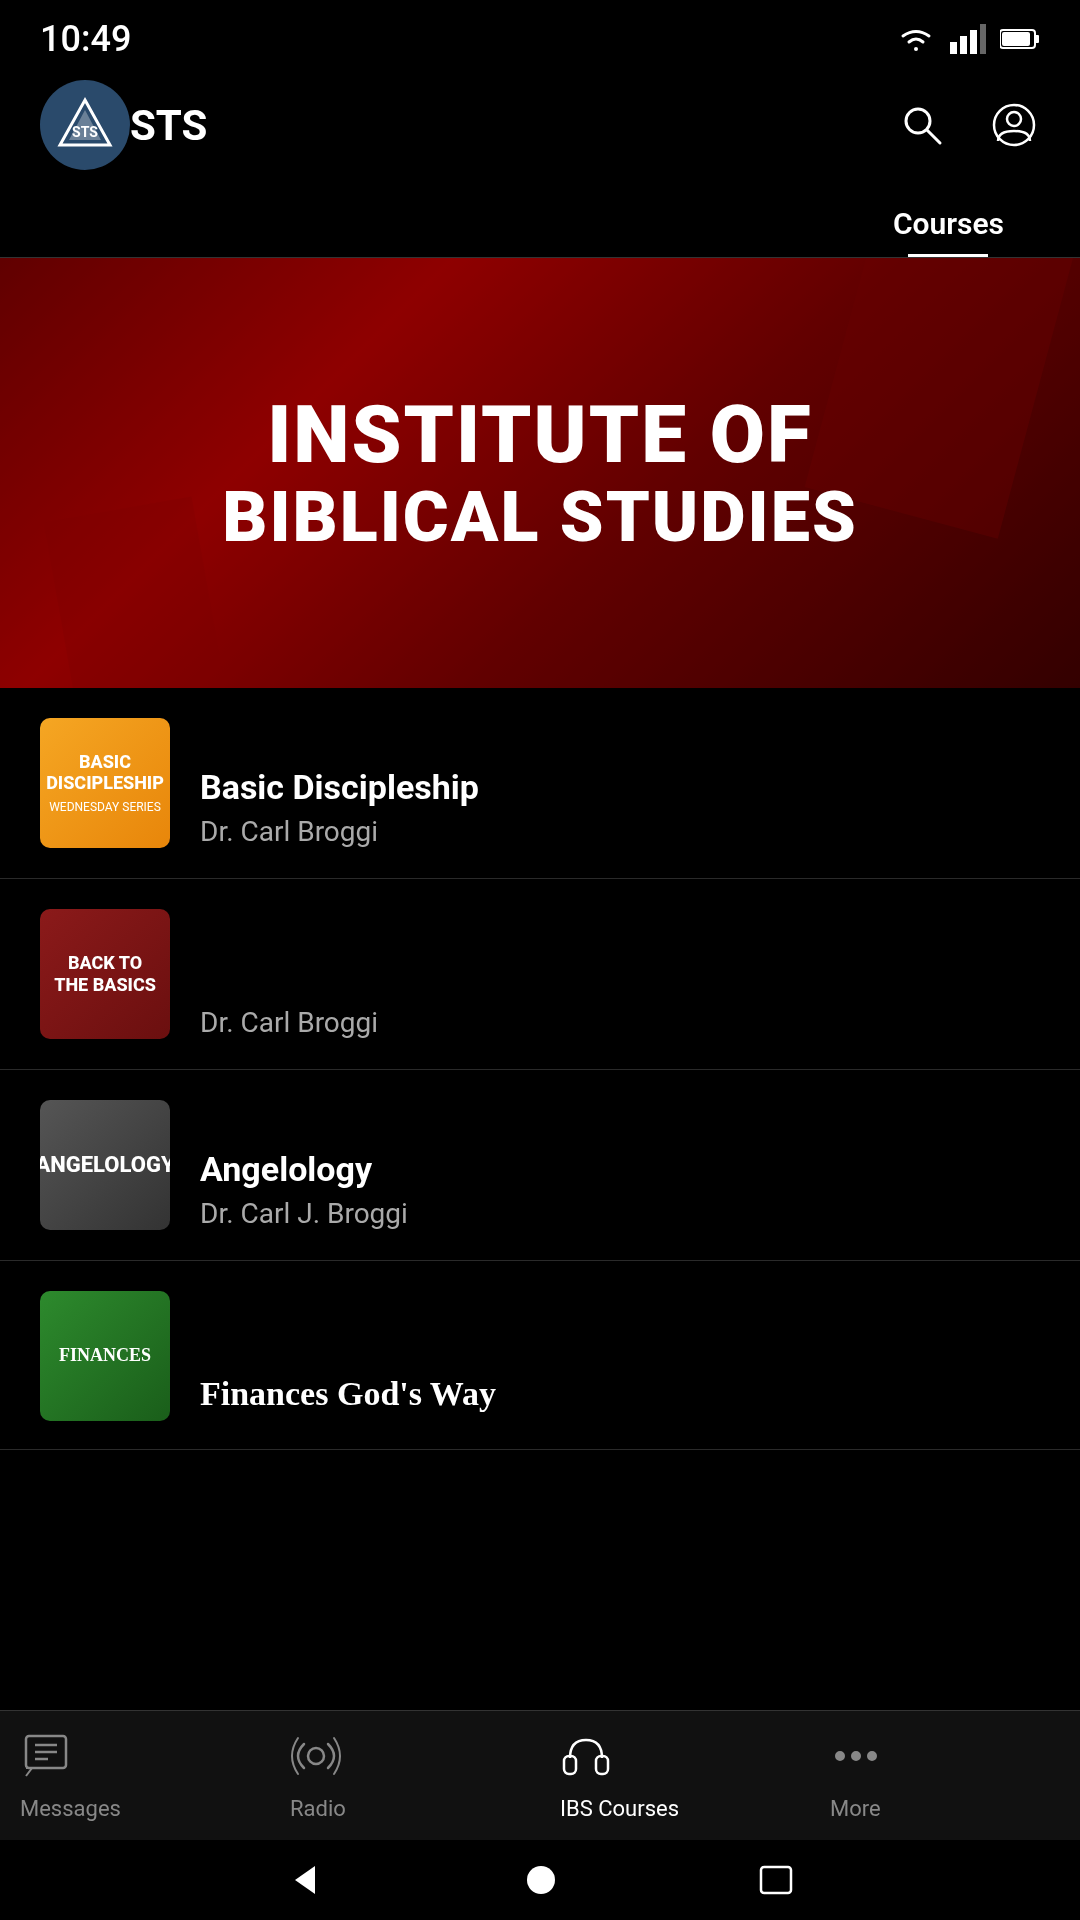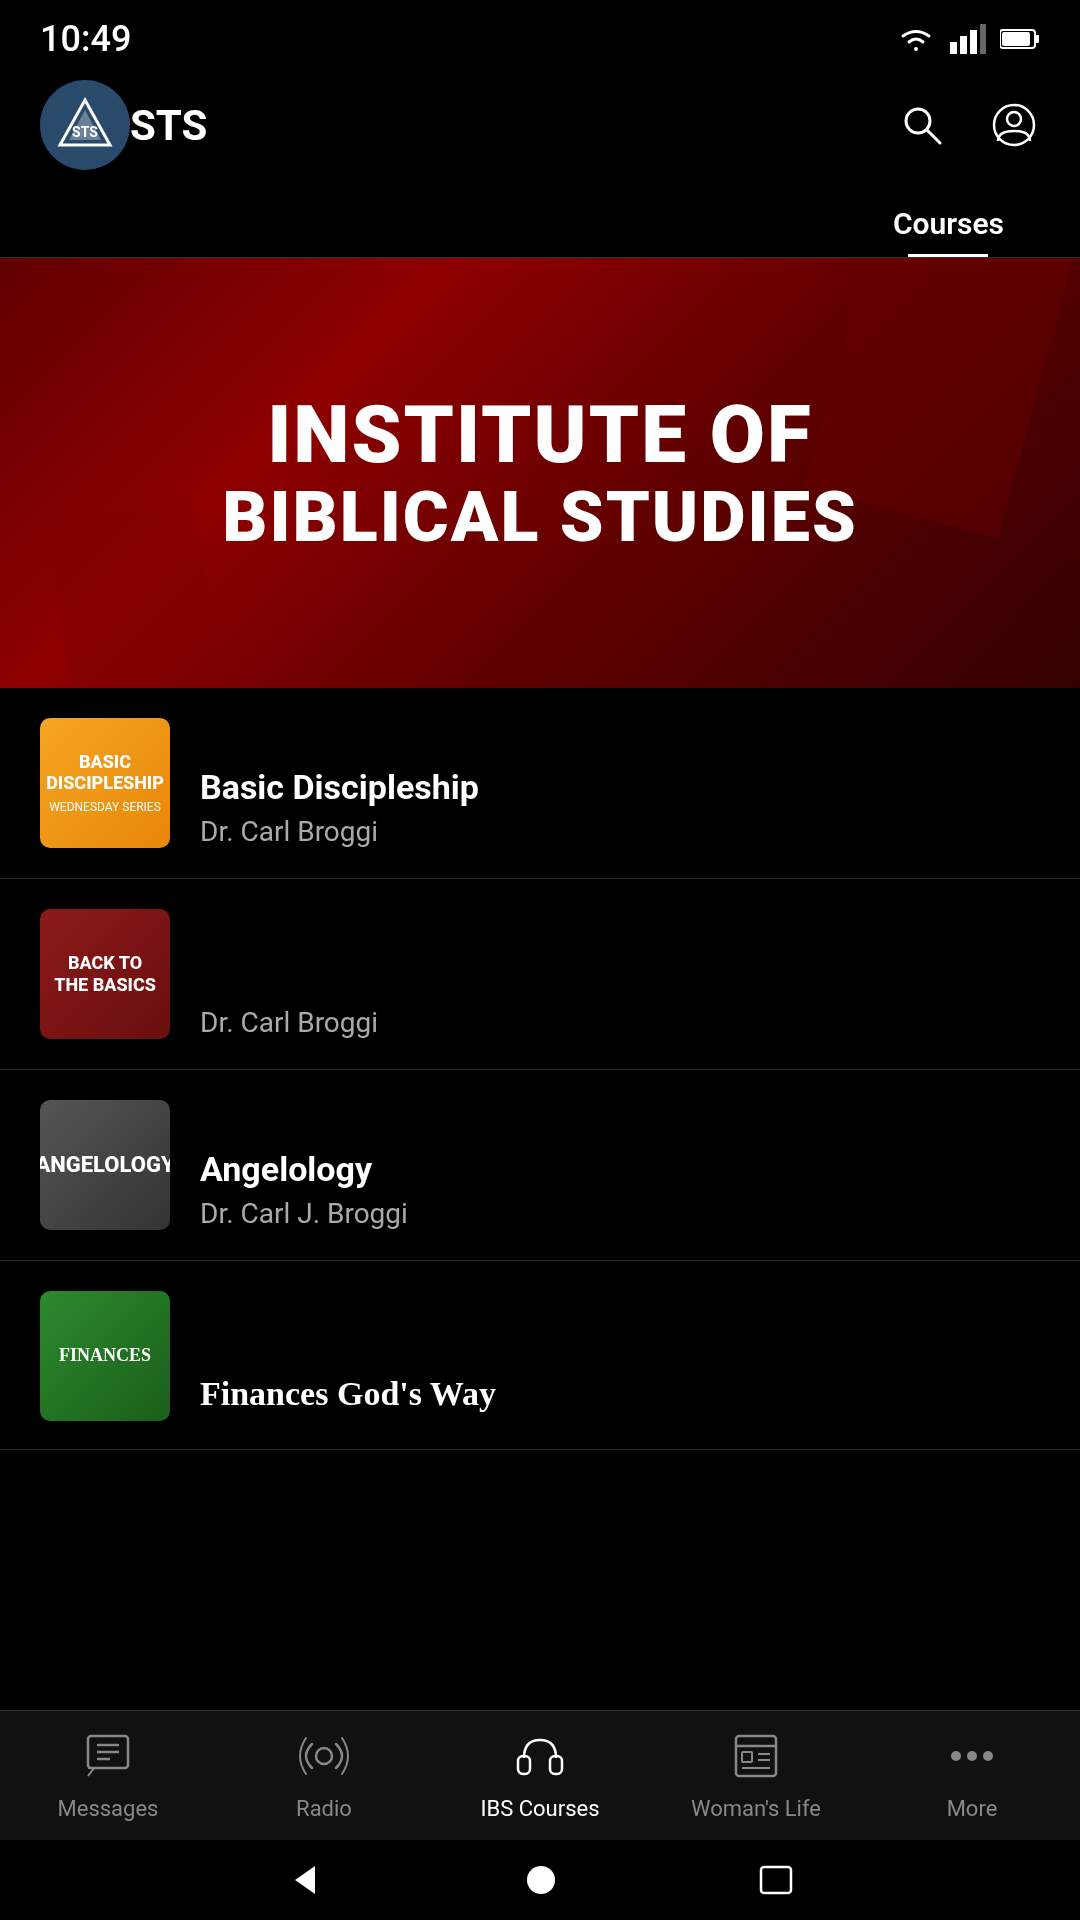--- a/index.html
+++ b/index.html
@@ -273,21 +273,21 @@
       background-color: #111;
       display: flex;
       align-items: center;
       justify-content: space-around;
       border-top: 1px solid #333;
     }
 
     .nav-item {
       display: flex;
       flex-direction: column;
-      align-items: center;
+      align-items: flex-start;
       gap: 14px;
       cursor: pointer;
       padding: 10px 20px;
       flex: 1;
     }
 
     .nav-item svg {
       width: 52px;
       height: 52px;
     }
@@ -469,31 +469,20 @@
 
   <div class="nav-item active">
     <svg viewBox="0 0 52 52" stroke="#fff" fill="none" stroke-width="2.5">
       <path d="M10 28 Q10 10 26 10 Q42 10 42 28" stroke="#fff" stroke-width="2.5" fill="none"></path>
       <rect x="4" y="26" width="12" height="18" rx="5" stroke="#fff" stroke-width="2.5" fill="none"></rect>
       <rect x="36" y="26" width="12" height="18" rx="5" stroke="#fff" stroke-width="2.5" fill="none"></rect>
     </svg>
     <span class="nav-label" style="color:#fff;">IBS Courses</span>
   </div>
 
-  <div class="nav-item">
-    <svg viewBox="0 0 52 52" stroke="#888" fill="none" stroke-width="2.5">
-      <rect x="6" y="6" width="40" height="40" rx="3" stroke="#888" stroke-width="2.5"></rect>
-      <line x1="6" y1="16" x2="46" y2="16" stroke="#888" stroke-width="2.5"></line>
-      <rect x="12" y="22" width="10" height="10" rx="1" stroke="#888" stroke-width="2"></rect>
-      <line x1="28" y1="24" x2="40" y2="24" stroke="#888" stroke-width="2"></line>
-      <line x1="28" y1="30" x2="40" y2="30" stroke="#888" stroke-width="2"></line>
-      <line x1="12" y1="38" x2="40" y2="38" stroke="#888" stroke-width="2"></line>
-    </svg>
-    <span class="nav-label">Woman's Life</span>
-  </div>
 
   <div class="nav-item">
     <svg viewBox="0 0 52 52" stroke="#888" fill="none" stroke-width="2.5">
       <circle cx="10" cy="26" r="4" fill="#888"></circle>
       <circle cx="26" cy="26" r="4" fill="#888"></circle>
       <circle cx="42" cy="26" r="4" fill="#888"></circle>
     </svg>
     <span class="nav-label">More</span>
   </div>
 </div>

